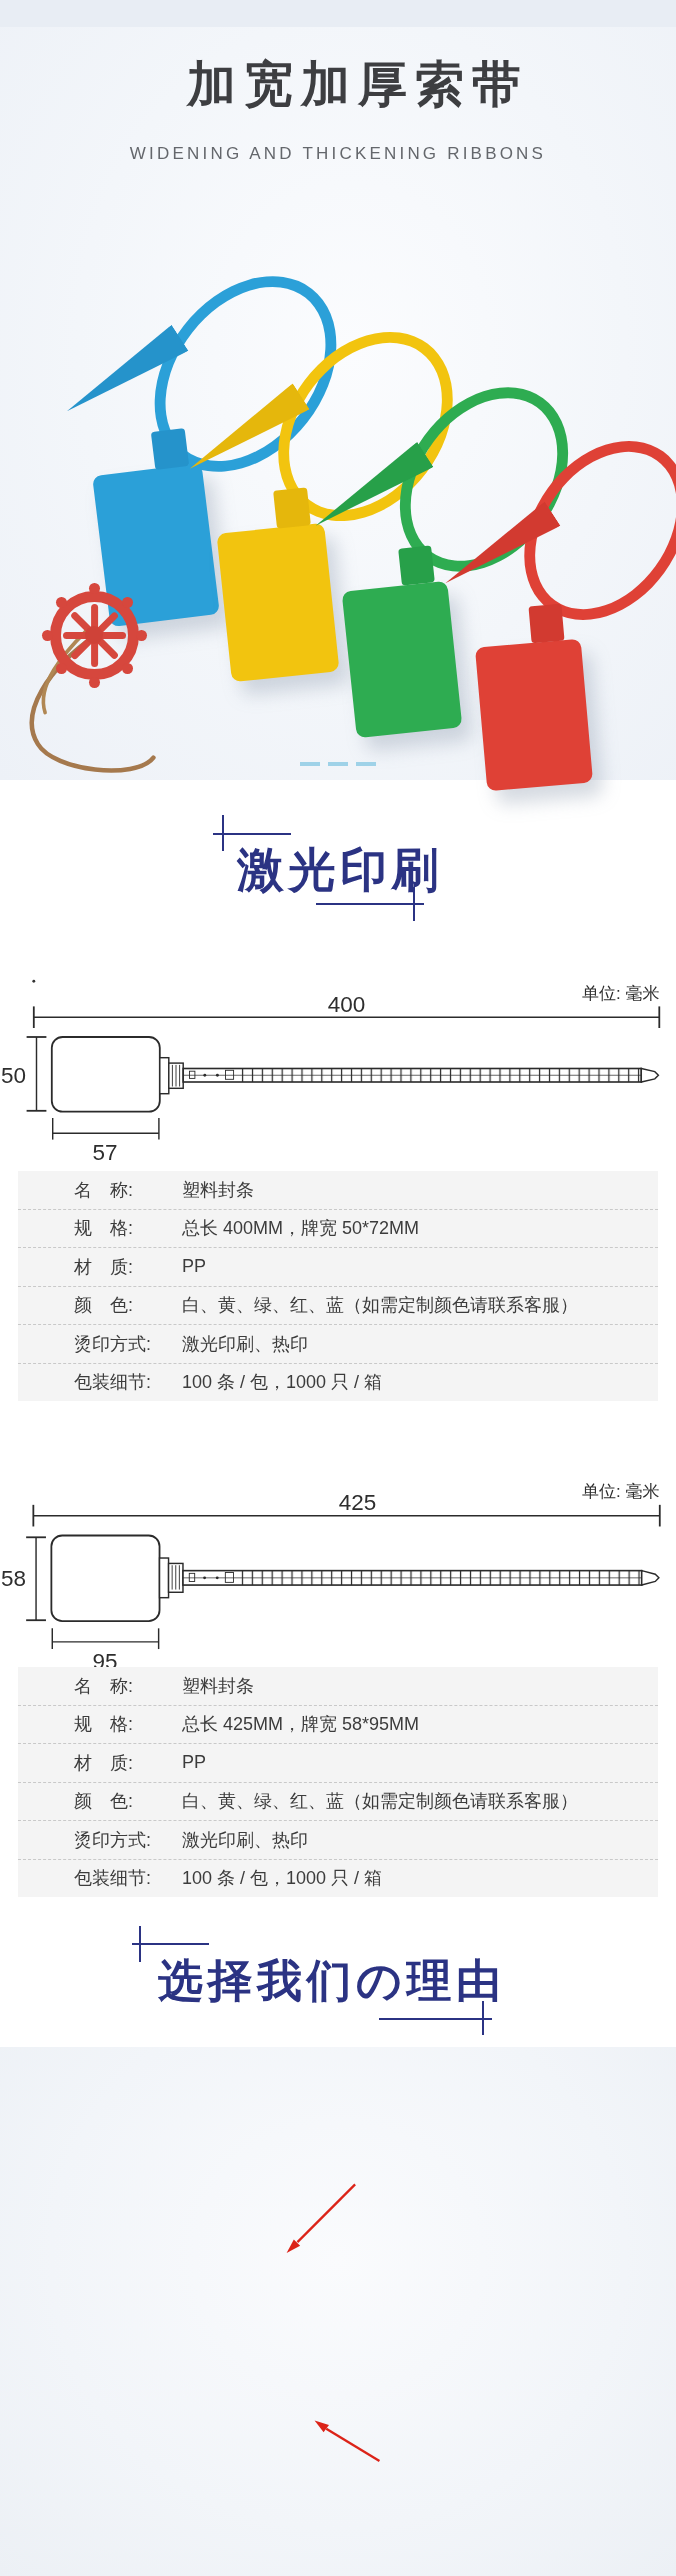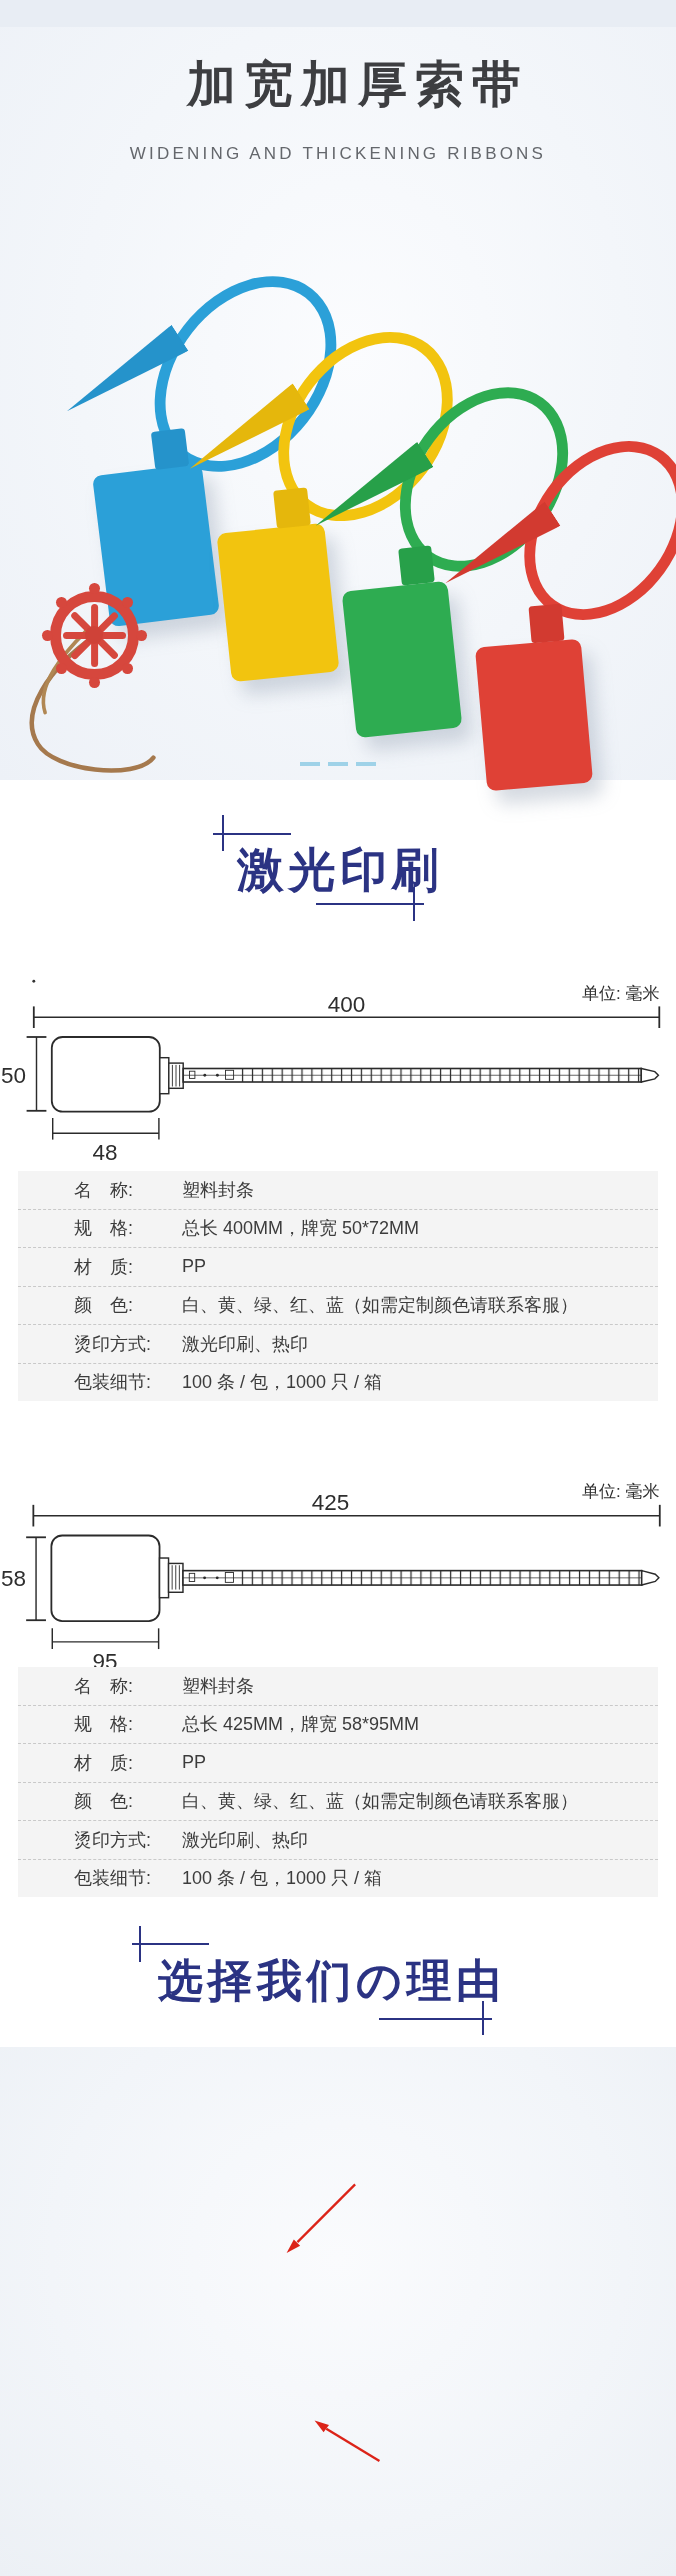--- a/index.html
+++ b/index.html
@@ -140,21 +140,21 @@
   <line x1="29" y1="1150" x2="51" y2="1150" stroke="#2b2b2b" stroke-width="2"></line>
   <line x1="29" y1="1232" x2="51" y2="1232" stroke="#2b2b2b" stroke-width="2"></line>
 
   <line x1="58" y1="1240" x2="58" y2="1264" stroke="#2b2b2b" stroke-width="1.6"></line>
   <line x1="176" y1="1240" x2="176" y2="1264" stroke="#2b2b2b" stroke-width="1.6"></line>
   <line x1="58" y1="1257" x2="176" y2="1257" stroke="#2b2b2b" stroke-width="1.6"></line>
 </svg>
 <div class="unit-label" style="left:582px;top:982px;">单位: 毫米</div>
 <div class="dim-label" style="left:33px;top:992px;width:627px;text-align:center;">400</div>
 <div class="dim-label" style="left:0px;top:1063px;width:27px;text-align:center;">50</div>
-<div class="dim-label" style="left:51px;top:1140px;width:108px;text-align:center;">48</div>
+<div class="dim-label" style="left:51px;top:1140px;width:108px;text-align:center;">57</div>
 
 <div class="spec-table" style="top:1171px;">
   <div class="spec-row">
       <span class="spec-label">名　称:</span>
       <span class="spec-value">塑料封条</span>
     </div>
   <div class="spec-row">
       <span class="spec-label">规　格:</span>
       <span class="spec-value">总长 400MM，牌宽 50*72MM</span>
     </div>
@@ -205,21 +205,21 @@
 
   <line x1="40" y1="1704" x2="40" y2="1796" stroke="#2b2b2b" stroke-width="1.6"></line>
   <line x1="29" y1="1704" x2="51" y2="1704" stroke="#2b2b2b" stroke-width="2"></line>
   <line x1="29" y1="1796" x2="51" y2="1796" stroke="#2b2b2b" stroke-width="2"></line>
 
   <line x1="58" y1="1805" x2="58" y2="1828" stroke="#2b2b2b" stroke-width="1.6"></line>
   <line x1="176" y1="1805" x2="176" y2="1828" stroke="#2b2b2b" stroke-width="1.6"></line>
   <line x1="58" y1="1820" x2="176" y2="1820" stroke="#2b2b2b" stroke-width="1.6"></line>
 </svg>
 <div class="unit-label" style="left:582px;top:1480px;">单位: 毫米</div>
-<div class="dim-label" style="left:17px;top:1490px;width:627px;text-align:center;">425</div>
+<div class="dim-label" style="left:44px;top:1490px;width:627px;text-align:center;">425</div>
 <div class="dim-label" style="left:0px;top:1566px;width:27px;text-align:center;">58</div>
 <div class="dim-label" style="left:51px;top:1649px;width:108px;text-align:center;">95</div>
 
 <div class="spec-table" style="top:1667px;">
   <div class="spec-row">
       <span class="spec-label">名　称:</span>
       <span class="spec-value">塑料封条</span>
     </div>
   <div class="spec-row">
       <span class="spec-label">规　格:</span>

